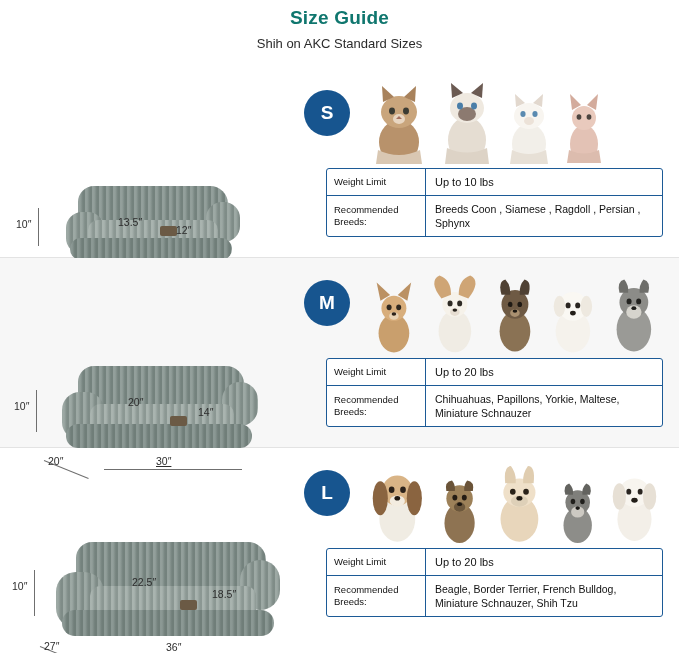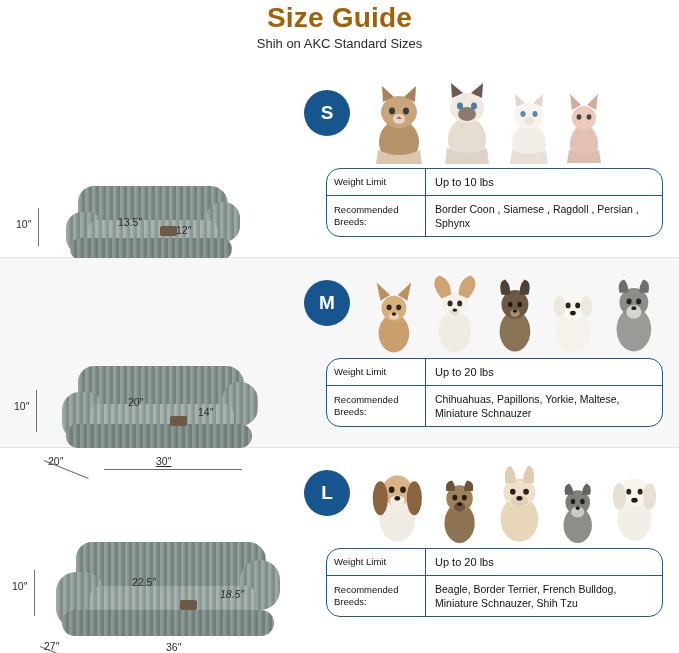--- a/index.html
+++ b/index.html
@@ -15,24 +15,24 @@
     overflow: hidden;
     position: relative;
   }
 
   
   .header {
     text-align: center;
     padding-top: 4px;
   }
   .header .title {
-    font-size: 28px;
+    font-size: 19px;
     font-weight: bold;
     letter-spacing: 0.2px;
-    color: #a16207;
+    color: #0f766e;
     margin: 0;
     line-height: 28px;
   }
   .header .subtitle {
     font-size: 13px;
     color: #2b2b2b;
     margin: 4px 0 0 0;
     line-height: 16px;
   }
 
@@ -100,21 +100,21 @@
     overflow: hidden;
   }
 
   
   .spec-table {
     position: absolute;
     left: 30px;
     right: 16px;
     top: 100px;
     border: 1px solid #1c5a96;
-    border-radius: 14px;
+    border-radius: 3px;
     background: #ffffff;
     overflow: hidden;
   }
   .spec-row {
     display: flex;
     align-items: stretch;
   }
   .spec-row + .spec-row {
     border-top: 1px solid #1c5a96;
   }
@@ -285,21 +285,21 @@
 
       <div class="spec-table">
         <div class="spec-row">
           <div class="spec-label">Weight Limit</div>
           <div class="spec-value weight-val">
             <span>Up to</span>&nbsp;<b>10 lbs</b>
           </div>
         </div>
         <div class="spec-row">
           <div class="spec-label">Recommended Breeds:</div>
-          <div class="spec-value">Border Coon , Siamese , Ragdoll , Persian , Sphynx</div>
+          <div class="spec-value">Breeds Coon , Siamese , Ragdoll , Persian , Sphynx</div>
         </div>
       </div>
     </div>
   </div>
 
   <div class="divider"></div>
 
   <div class="size-row tinted">
     <div class="product-cell">
       <div class="sofa" style="left:44px; top:104px; width:226px; height:100px;">
@@ -407,21 +407,21 @@
         <div class="base" style="left:22px; top:70px; width:212px; height:26px; border-radius:13px;"></div>
         <div class="tag" style="left:140px; top:60px;"></div>
       </div>
       <div class="dimline v" style="left:34px; top:122px; height:46px;"></div>
       <div class="dim" style="left:12px; top:132px;">10″</div>
       <div class="dimline" style="left:40px; top:198px; width:52px; transform:rotate(22deg); transform-origin:left center;"></div>
       <div class="dim" style="left:44px; top:192px;">27″</div>
 
       <div class="dim" style="left:166px; top:193px;">36″</div>
       <div class="dim" style="left:132px; top:128px;">22.5″</div>
-      <div class="dim" style="left:220px; top:140px;font-style:italic;">18.5″</div>
+      <div class="dim" style="left:212px; top:140px;">18.5″</div>
     </div>
 
     <div class="info-cell">
       <div class="badge">L</div>
 
       <div class="pets">
 
         <svg class="animal" width="62" height="88" viewBox="0 0 62 88">
           <ellipse cx="31" cy="62" rx="19" ry="24" fill="#f0ece3"></ellipse>
           <ellipse cx="31" cy="32" rx="16" ry="16" fill="#d9b486"></ellipse>

